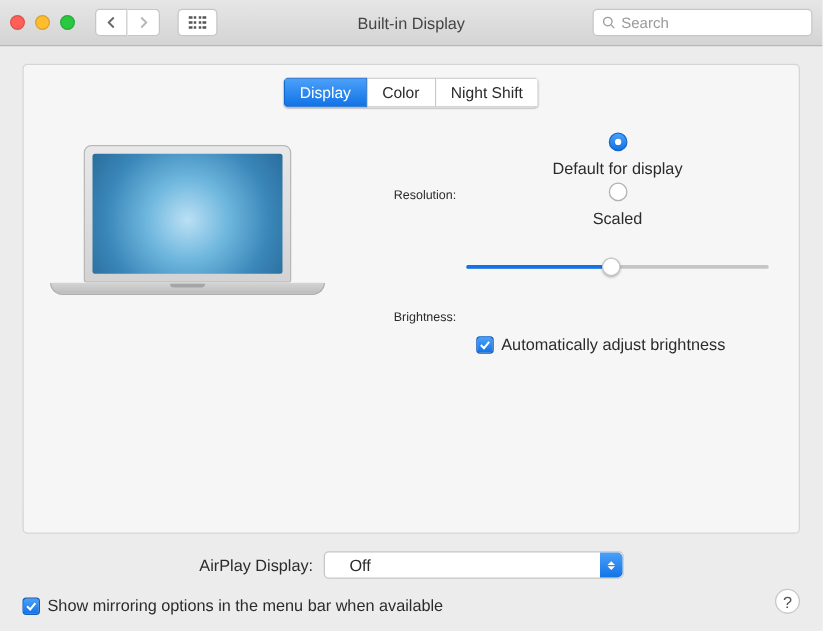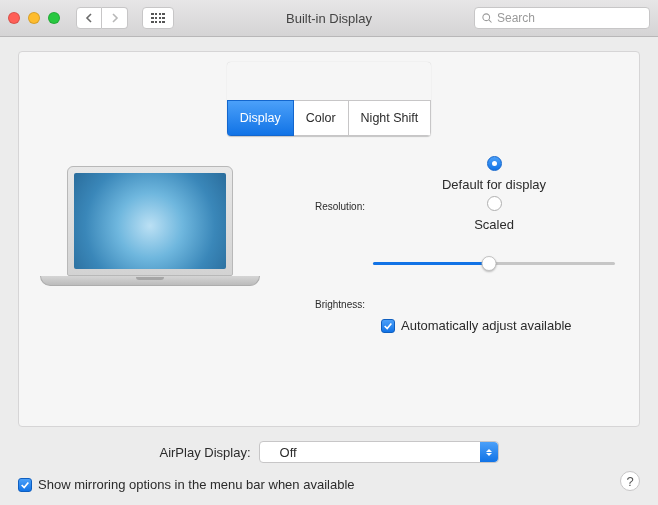--- a/index.html
+++ b/index.html
@@ -95,29 +95,28 @@
     justify-content: center;
     margin-bottom: 20px;
   }
   .seg-group {
     display: flex;
     border-radius: 4px;
     overflow: hidden;
     box-shadow: 0 0.5px 1px rgba(0,0,0,0.2);
   }
   .seg-item {
-    height: 36px;
+    height: 24px;
     padding: 0 12px;
     display: flex; align-items: center; justify-content: center;
     font-size: 12.5px;
     background: #fff;
     border: 1px solid #c7c6c7;
     border-left: none;
     cursor: default;
-    margin-top: 38px;
   }
   .seg-item:first-child { border-left: 1px solid #c7c6c7; }
   .seg-item.active {
     background: linear-gradient(#4ba0f9, #1173e6);
     color: #fff;
     border-color: #1366cd;
   }
 
   .content {
     display: flex;
@@ -386,21 +385,21 @@
             </div>
           </div>
         </div>
 
         <div class="check auto-row">
           <span class="cbox on">
             <svg viewBox="0 0 12 12">
                 <path d="M2 6 L5 9 L10 3" fill="none" stroke="#fff" stroke-width="2"></path>
               </svg>
           </span>
-          <span>Automatically adjust available</span>
+          <span>Automatically adjust brightness</span>
         </div>
       </div>
     </div>
   </div>
 
   <div class="bottom">
     <div class="airplay-row">
       <span class="airplay-label">AirPlay Display:</span>
       <div class="popup">
         <span>Off</span>

